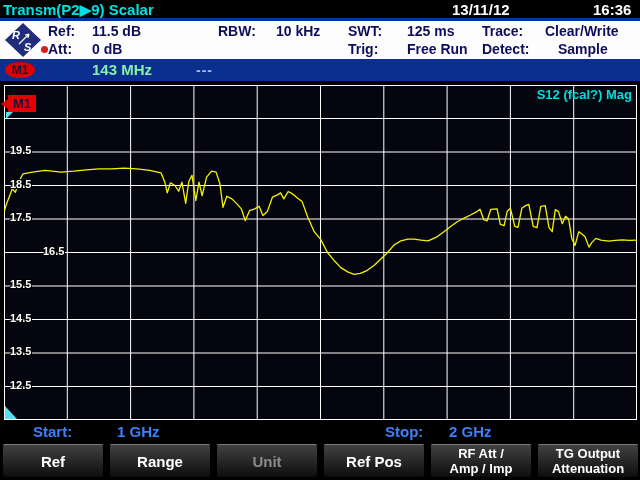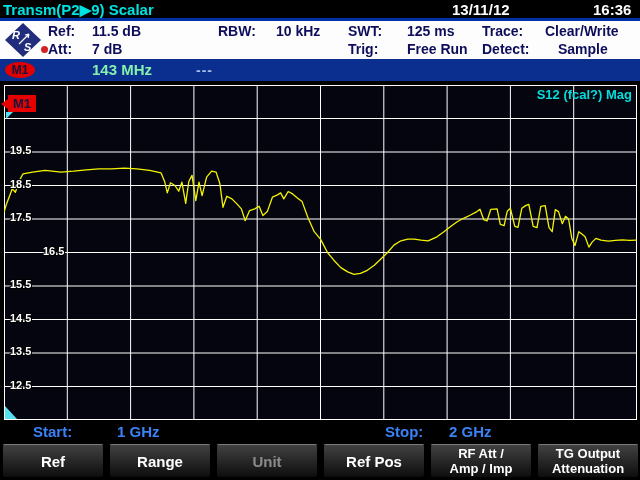--- a/index.html
+++ b/index.html
@@ -68,21 +68,21 @@
     <svg class="rs-logo" viewBox="0 0 36 34">
       <polygon points="18,0 36,17 18,34 0,17" fill="#212c7d"></polygon>
       <text x="7" y="16" fill="#fff" font-size="11" font-weight="bold" font-style="italic" font-family="Liberation Sans, sans-serif">R</text>
       <text x="19" y="28" fill="#fff" font-size="11" font-weight="bold" font-style="italic" font-family="Liberation Sans, sans-serif">S</text>
       <path d="M14 21 L24 11 M24 11 l-4 1 M24 11 l-1 4" stroke="#fff" stroke-width="1.2" fill="none"></path>
     </svg>
     <span class="red-dot"></span>
     <span class="s-item r1" style="left:48px">Ref:</span>
     <span class="s-item r1" style="left:92px">11.5 dB</span>
     <span class="s-item r2" style="left:48px">Att:</span>
-    <span class="s-item r2" style="left:92px">7 dB</span>
+    <span class="s-item r2" style="left:92px">0 dB</span>
     <span class="s-item r1" style="left:218px">RBW:</span>
     <span class="s-item r1" style="left:276px">10 kHz</span>
     <span class="s-item r1" style="left:348px">SWT:</span>
     <span class="s-item r1" style="left:407px">125 ms</span>
     <span class="s-item r2" style="left:348px">Trig:</span>
     <span class="s-item r2" style="left:407px">Free Run</span>
     <span class="s-item r1" style="left:482px">Trace:</span>
     <span class="s-item r1" style="left:545px">Clear/Write</span>
     <span class="s-item r2" style="left:482px">Detect:</span>
     <span class="s-item r2" style="left:558px">Sample</span>

